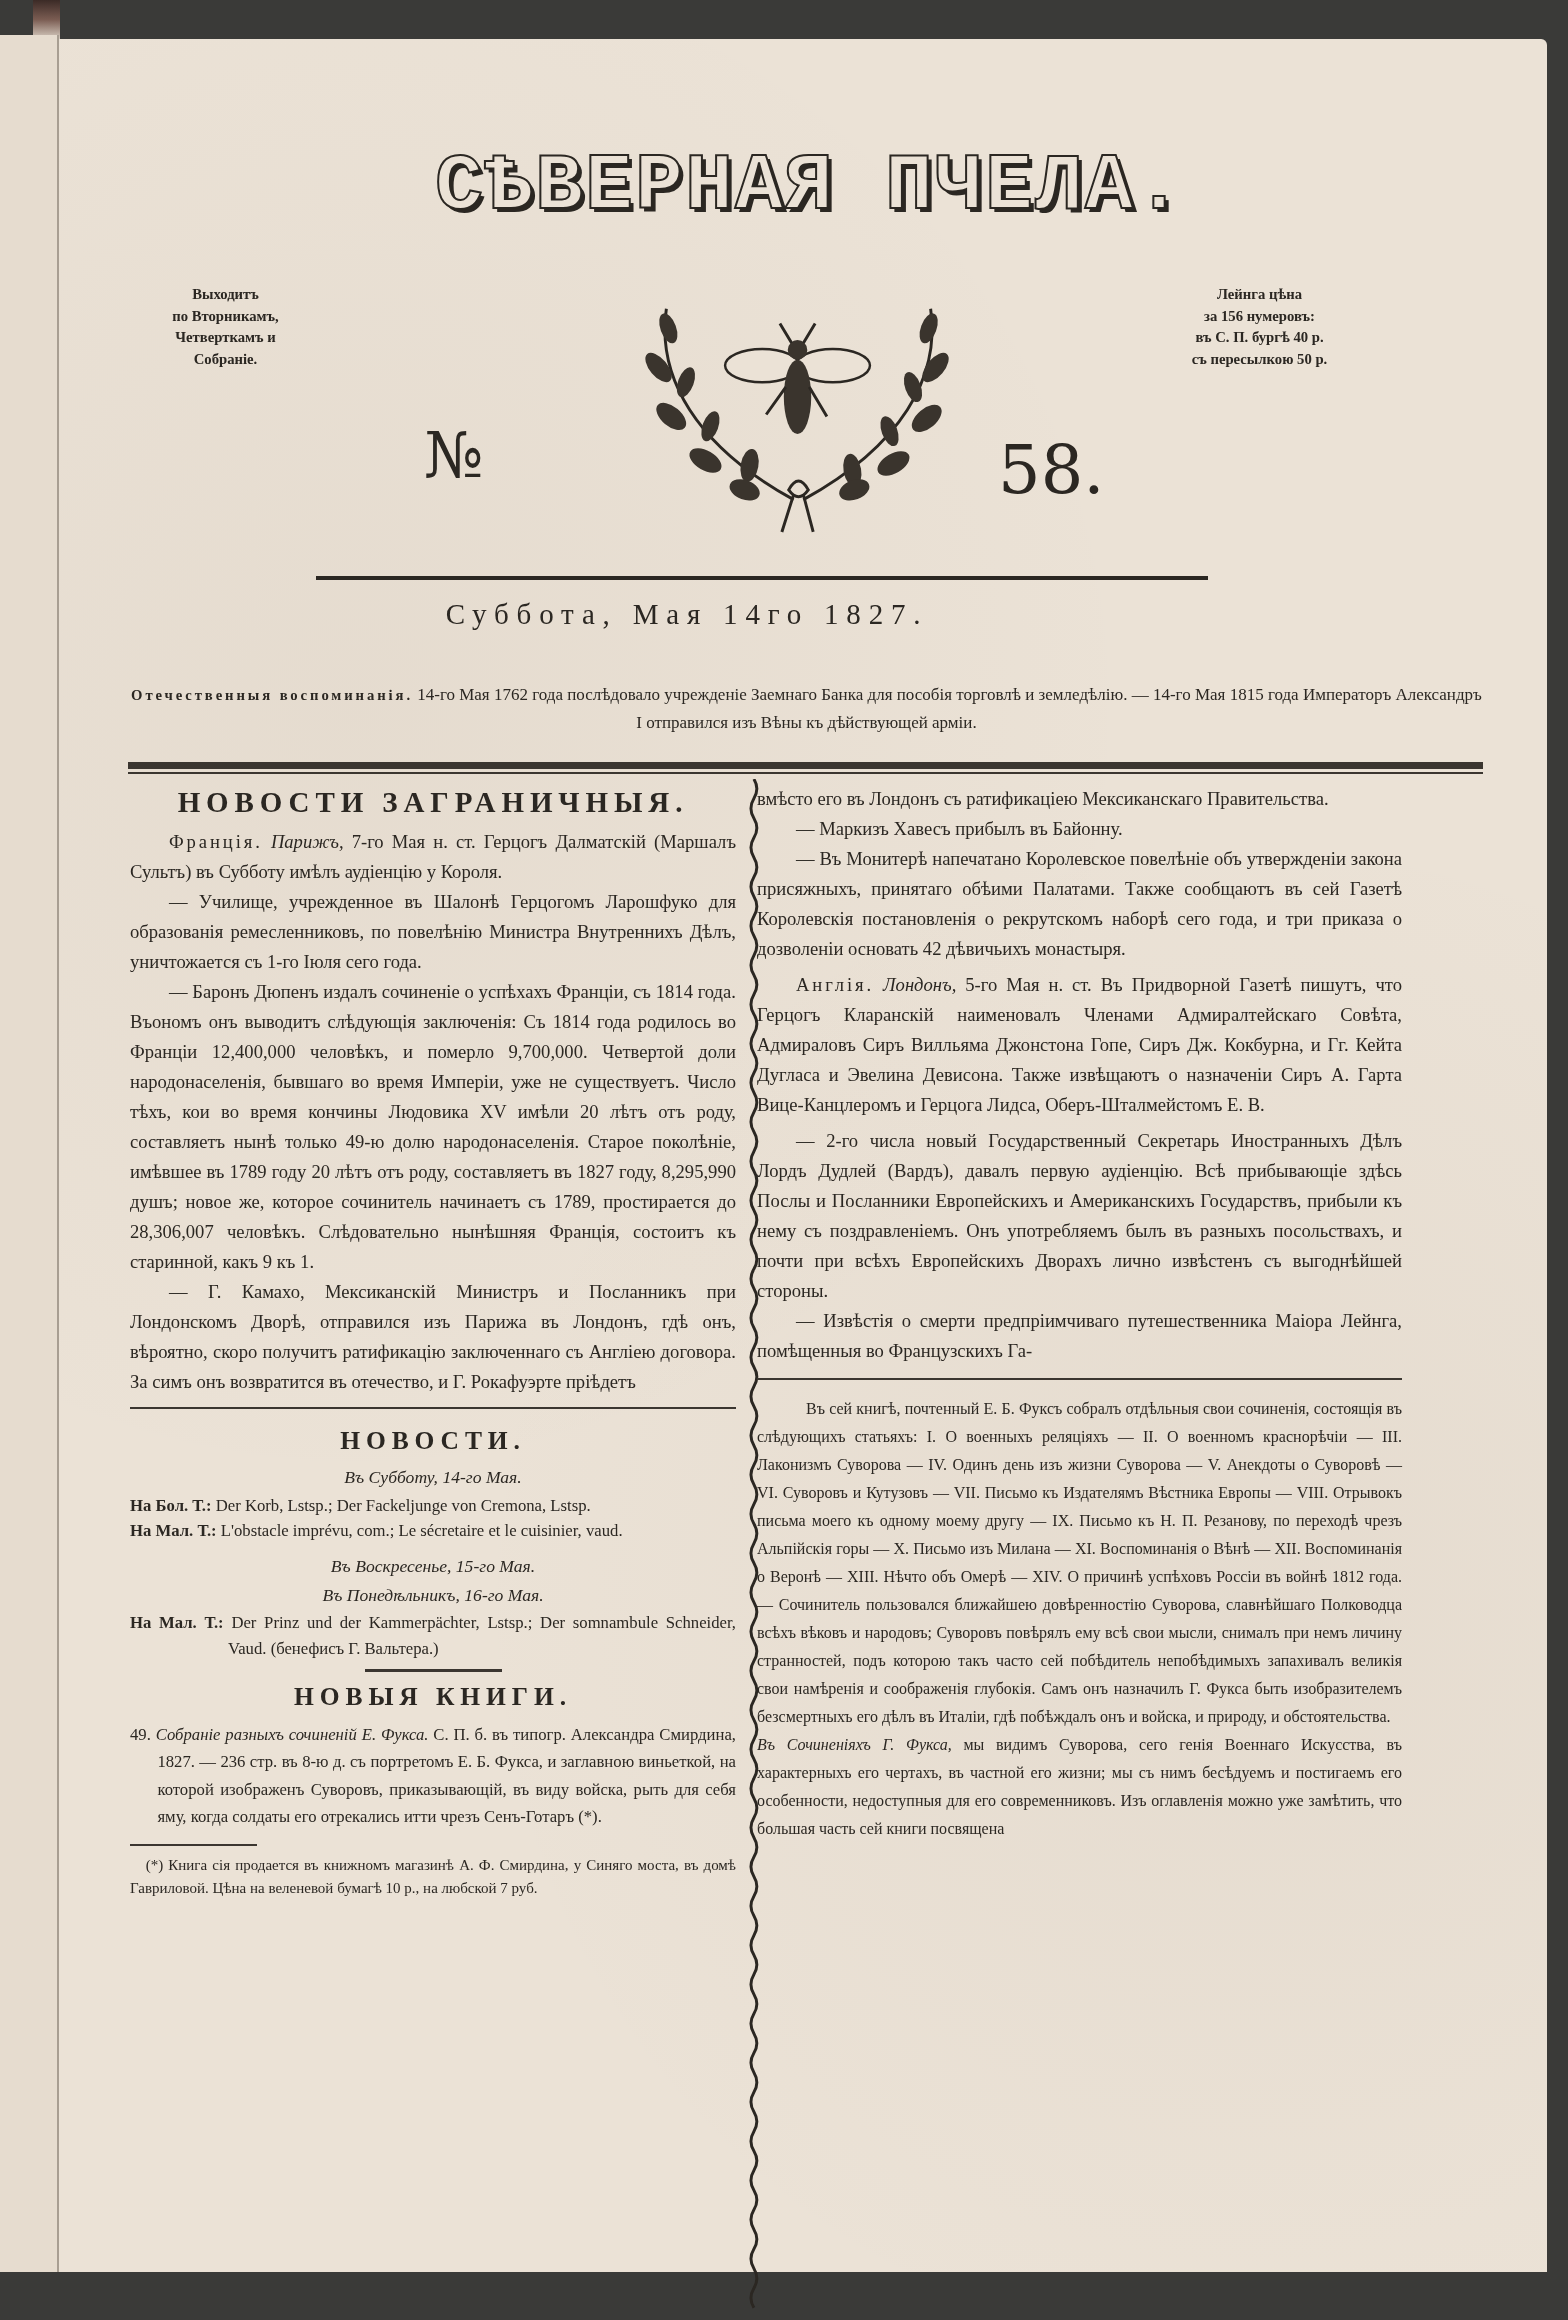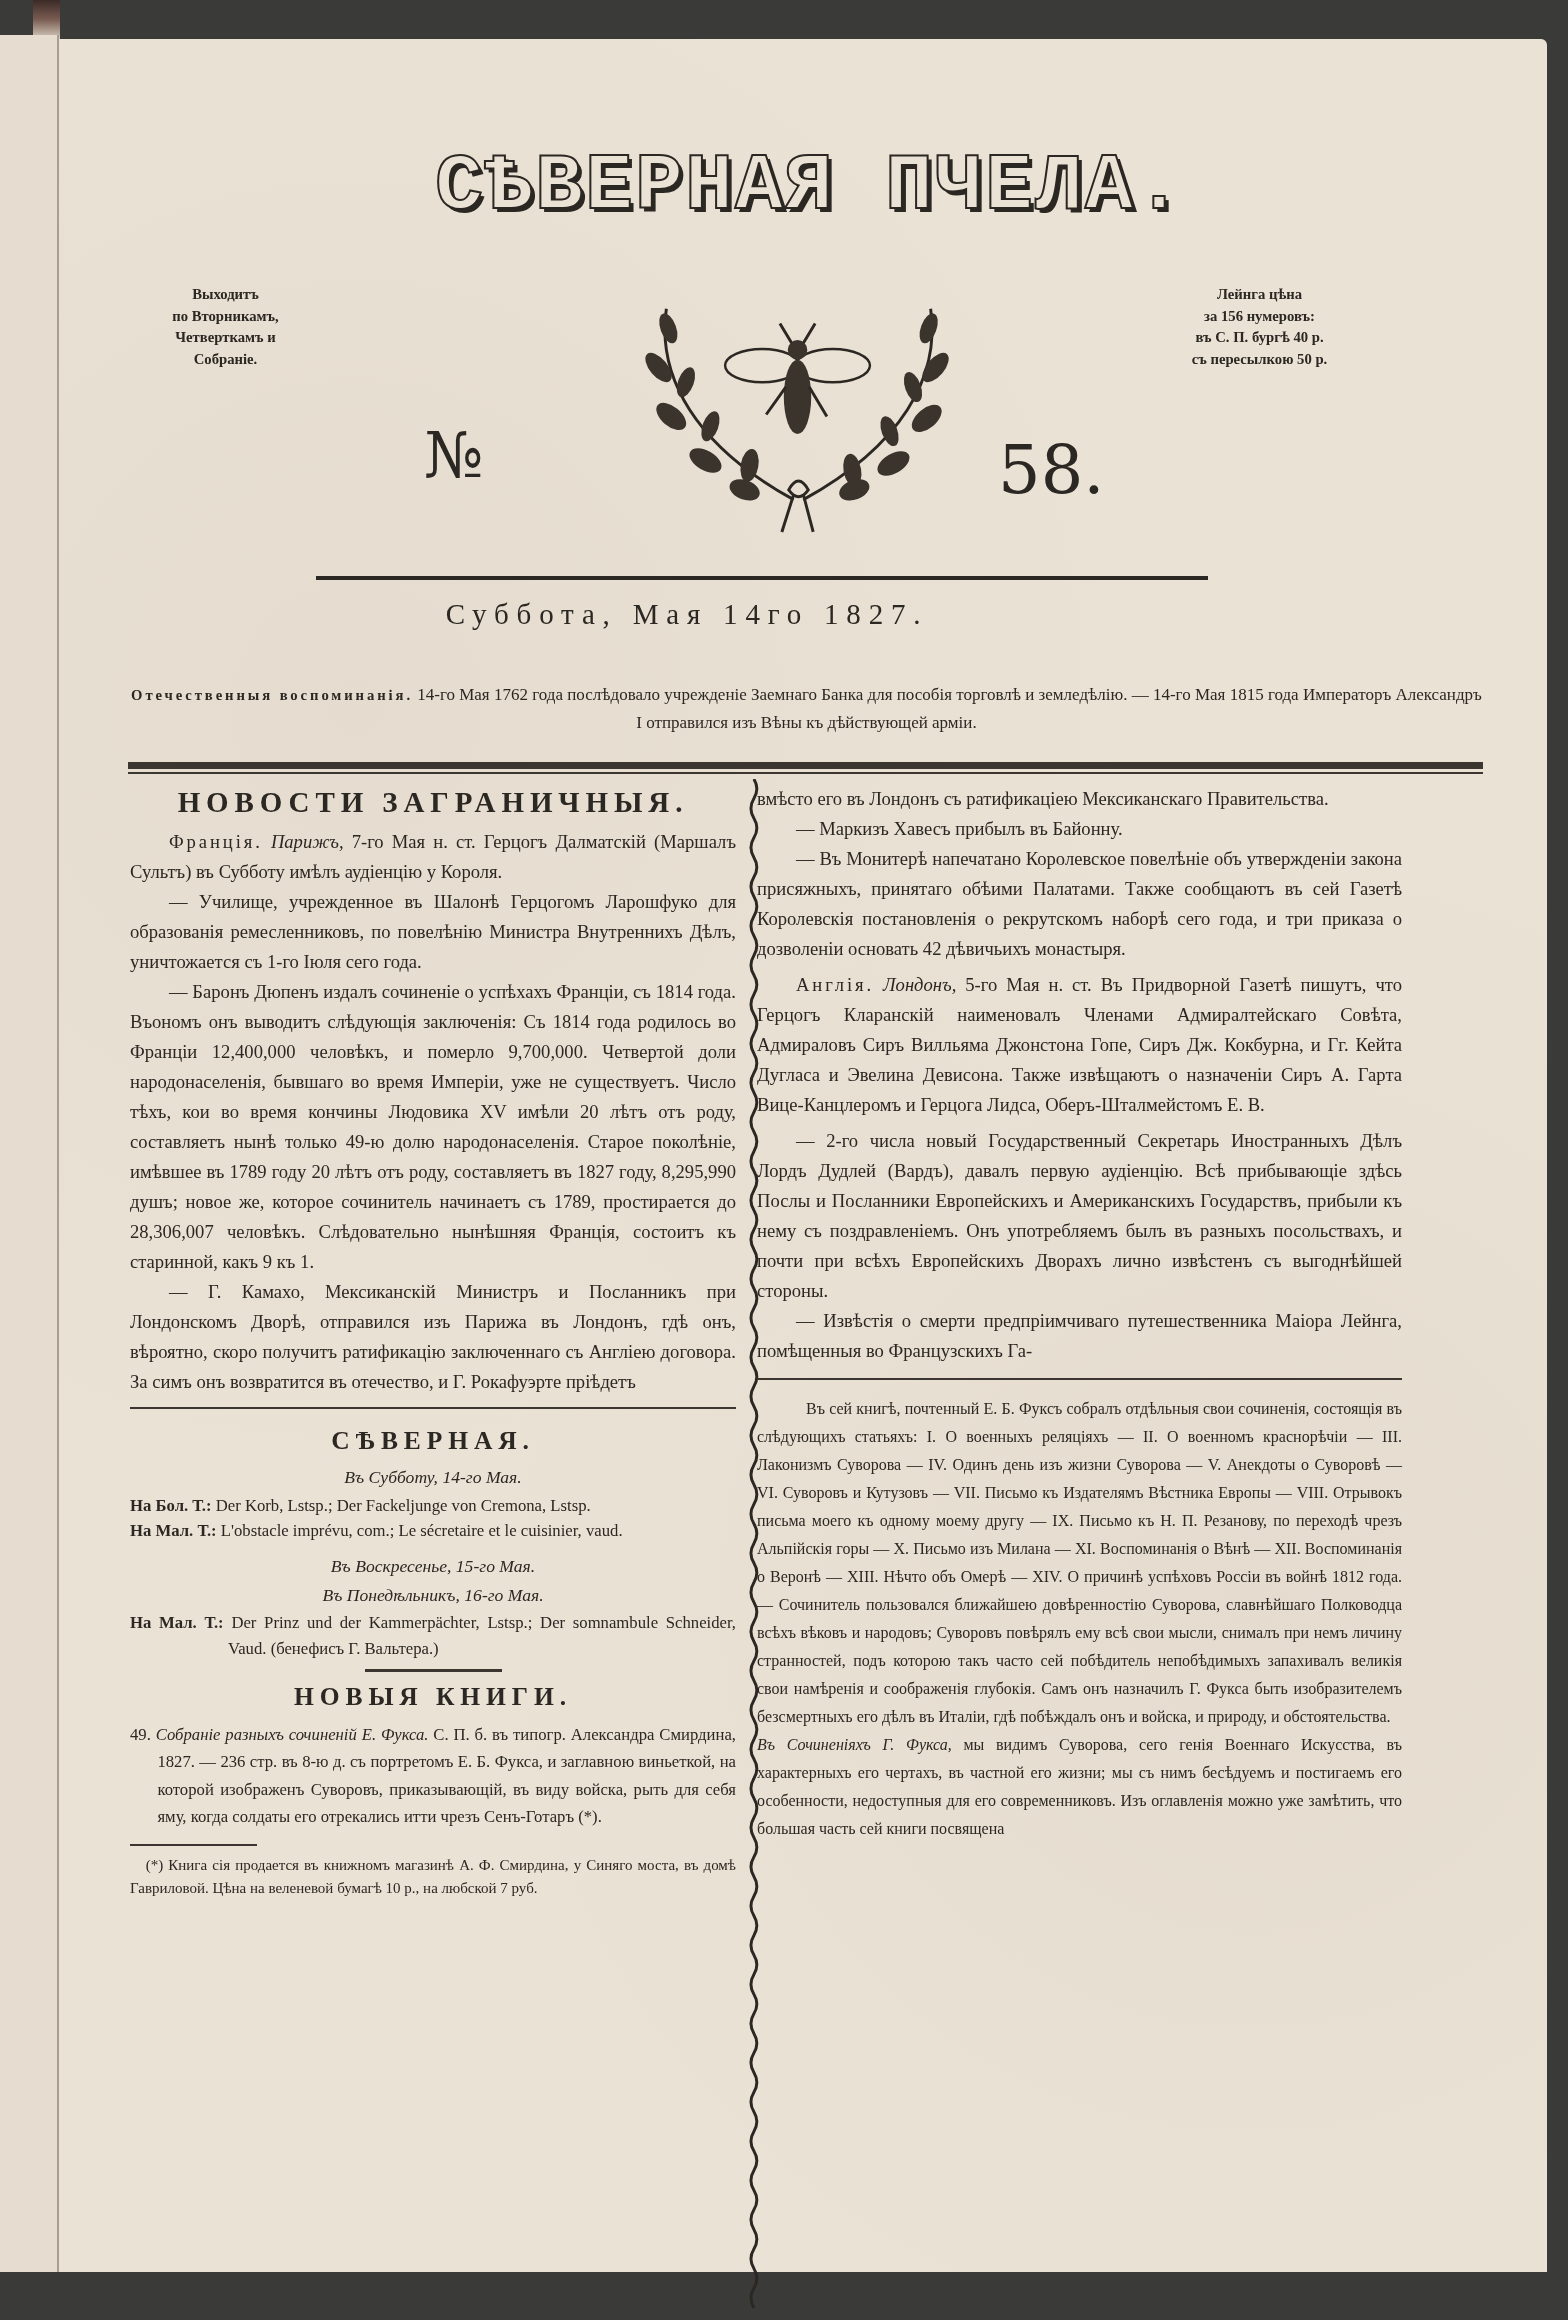--- a/index.html
+++ b/index.html
@@ -165,21 +165,21 @@
 
   <div class="col col-left">
     <div class="heading">НОВОСТИ ЗАГРАНИЧНЫЯ.</div>
     <p><span class="sp">Франція.</span> <span class="it">Парижъ,</span><span> 7-го Мая н. ст. Герцогъ Далматскій (Маршалъ Сультъ) въ Субботу имѣлъ аудіенцію у Короля.</span></p>
     <p>— Училище, учрежденное въ Шалонѣ Герцогомъ Ларошфуко для образованія ремесленниковъ, по повелѣнію Министра Внутреннихъ Дѣлъ, уничтожается съ 1-го Іюля сего года.</p>
     <p>— Баронъ Дюпенъ издалъ сочиненіе о успѣхахъ Франціи, съ 1814 года. Въономъ онъ выводитъ слѣдующія заключенія: Съ 1814 года родилось во Франціи 12,400,000 человѣкъ, и померло 9,700,000. Четвертой доли народонаселенія, бывшаго во время Имперіи, уже не существуетъ. Число тѣхъ, кои во время кончины Людовика XV имѣли 20 лѣтъ отъ роду, составляетъ нынѣ только 49-ю долю народонаселенія. Старое поколѣніе, имѣвшее въ 1789 году 20 лѣтъ отъ роду, составляетъ въ 1827 году, 8,295,990 душъ; новое же, которое сочинитель начинаетъ съ 1789, простирается до 28,306,007 человѣкъ. Слѣдовательно нынѣшняя Франція, состоитъ къ старинной, какъ 9 къ 1.</p>
     <p>— Г. Камахо, Мексиканскій Министръ и Посланникъ при Лондонскомъ Дворѣ, отправился изъ Парижа въ Лондонъ, гдѣ онъ, вѣроятно, скоро получитъ ратификацію заключеннаго съ Англіею договора. За симъ онъ возвратится въ отечество, и Г. Рокафуэрте пріѣдетъ</p>
     <div class="hr"></div>
 
     <div class="theatre">
-      <div class="heading" style="font-size:25.5px;">СѢВЕРНАЯ.</div>
+      <div class="heading" style="font-size:25.5px;">НОВОСТИ.</div>
       <div class="day">Въ Субботу, 14-го Мая.</div>
       <p class="line"><b>На Бол. Т.:</b> <span>Der Korb, Lstsp.; Der Fackeljunge von Cremona, Lstsp.</span></p>
       <p class="line"><b>На Мал. Т.:</b> <span>L'obstacle imprévu, com.; Le sécretaire et le cuisinier, vaud.</span></p>
       <div class="day" style="margin-top:9.8px;">Въ Воскресенье, 15-го Мая.</div>
       <div class="day">Въ Понедѣльникъ, 16-го Мая.</div>
       <p class="line"><b>На Мал. Т.:</b> <span>Der Prinz und der Kammerpächter, Lstsp.; Der somnambule Schneider, Vaud. (бенефисъ Г. Вальтера.)</span></p>
     </div>
 
     <div class="hr-short"></div>
 

